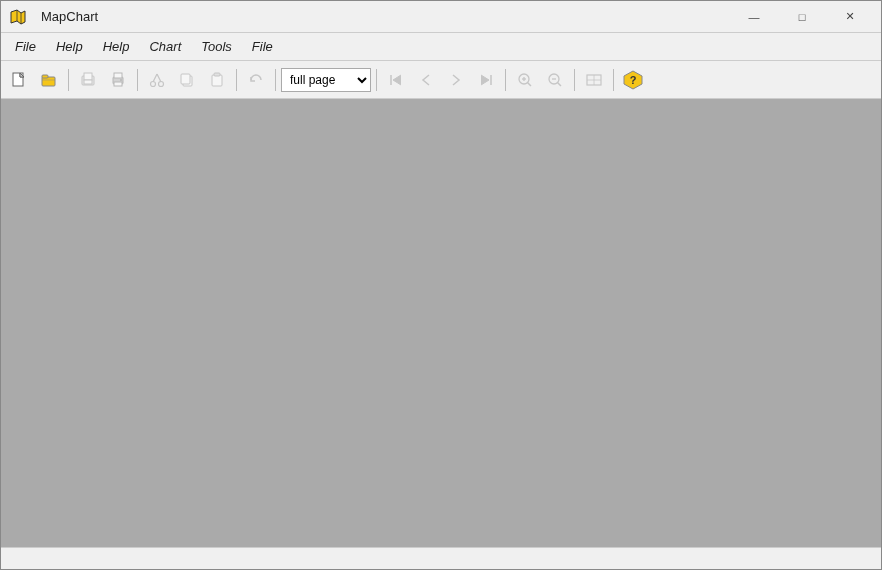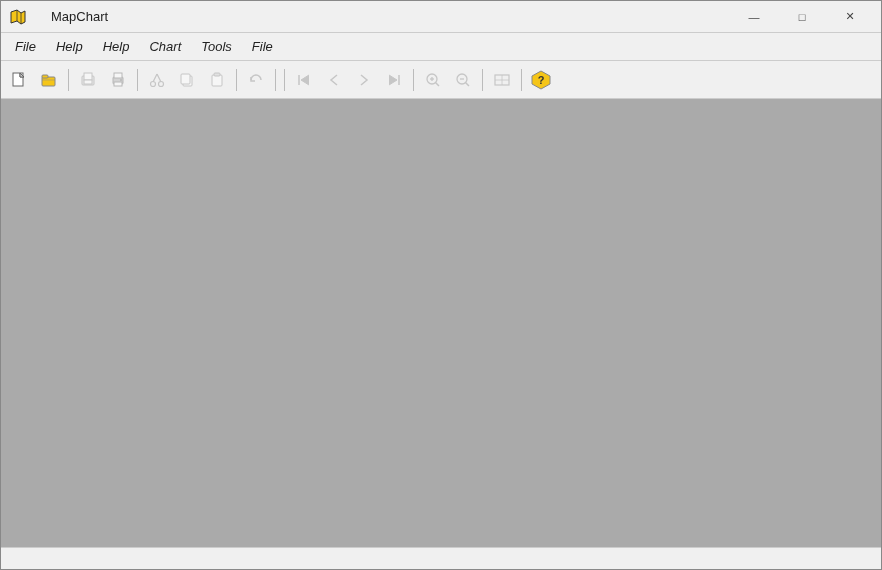--- a/index.html
+++ b/index.html
@@ -22,21 +22,21 @@
       display: flex;
       align-items: center;
       justify-content: space-between;
       padding: 0 8px;
       border-bottom: 1px solid #ccc;
       flex-shrink: 0;
     }
     #title-left {
       display: flex;
       align-items: center;
-      gap: 24px;
+      gap: 14px;
     }
     #title-text {
       font-size: 13px;
       color: #222;
     }
     #title-controls {
       display: flex;
       gap: 2px;
     }
     .title-btn {
@@ -224,20 +224,25 @@
 
   <button class="toolbar-btn disabled" title="Undo">
     <svg width="16" height="16" viewBox="0 0 16 16">
       <path d="M3,8 A5,5 0 0,1 13,8" fill="none" stroke="#888" stroke-width="1.5"></path>
       <polyline points="3,5 3,9 7,9" fill="none" stroke="#888" stroke-width="1.5"></polyline>
     </svg>
   </button>
 
   <div class="toolbar-sep"></div>
 
+  <select class="toolbar-select">
+    <option>full page</option>
+    <option>half page</option>
+    <option>quarter page</option>
+  </select>
 
   <div class="toolbar-sep"></div>
 
   <button class="toolbar-btn disabled" title="First Page">
     <svg width="14" height="14" viewBox="0 0 14 14">
       <line x1="2" y1="2" x2="2" y2="12" stroke="#888" stroke-width="1.5"></line>
       <polyline points="12,2 4,7 12,12" fill="#888" stroke="#888" stroke-width="1"></polyline>
     </svg>
   </button>
   <button class="toolbar-btn disabled" title="Previous Page">

